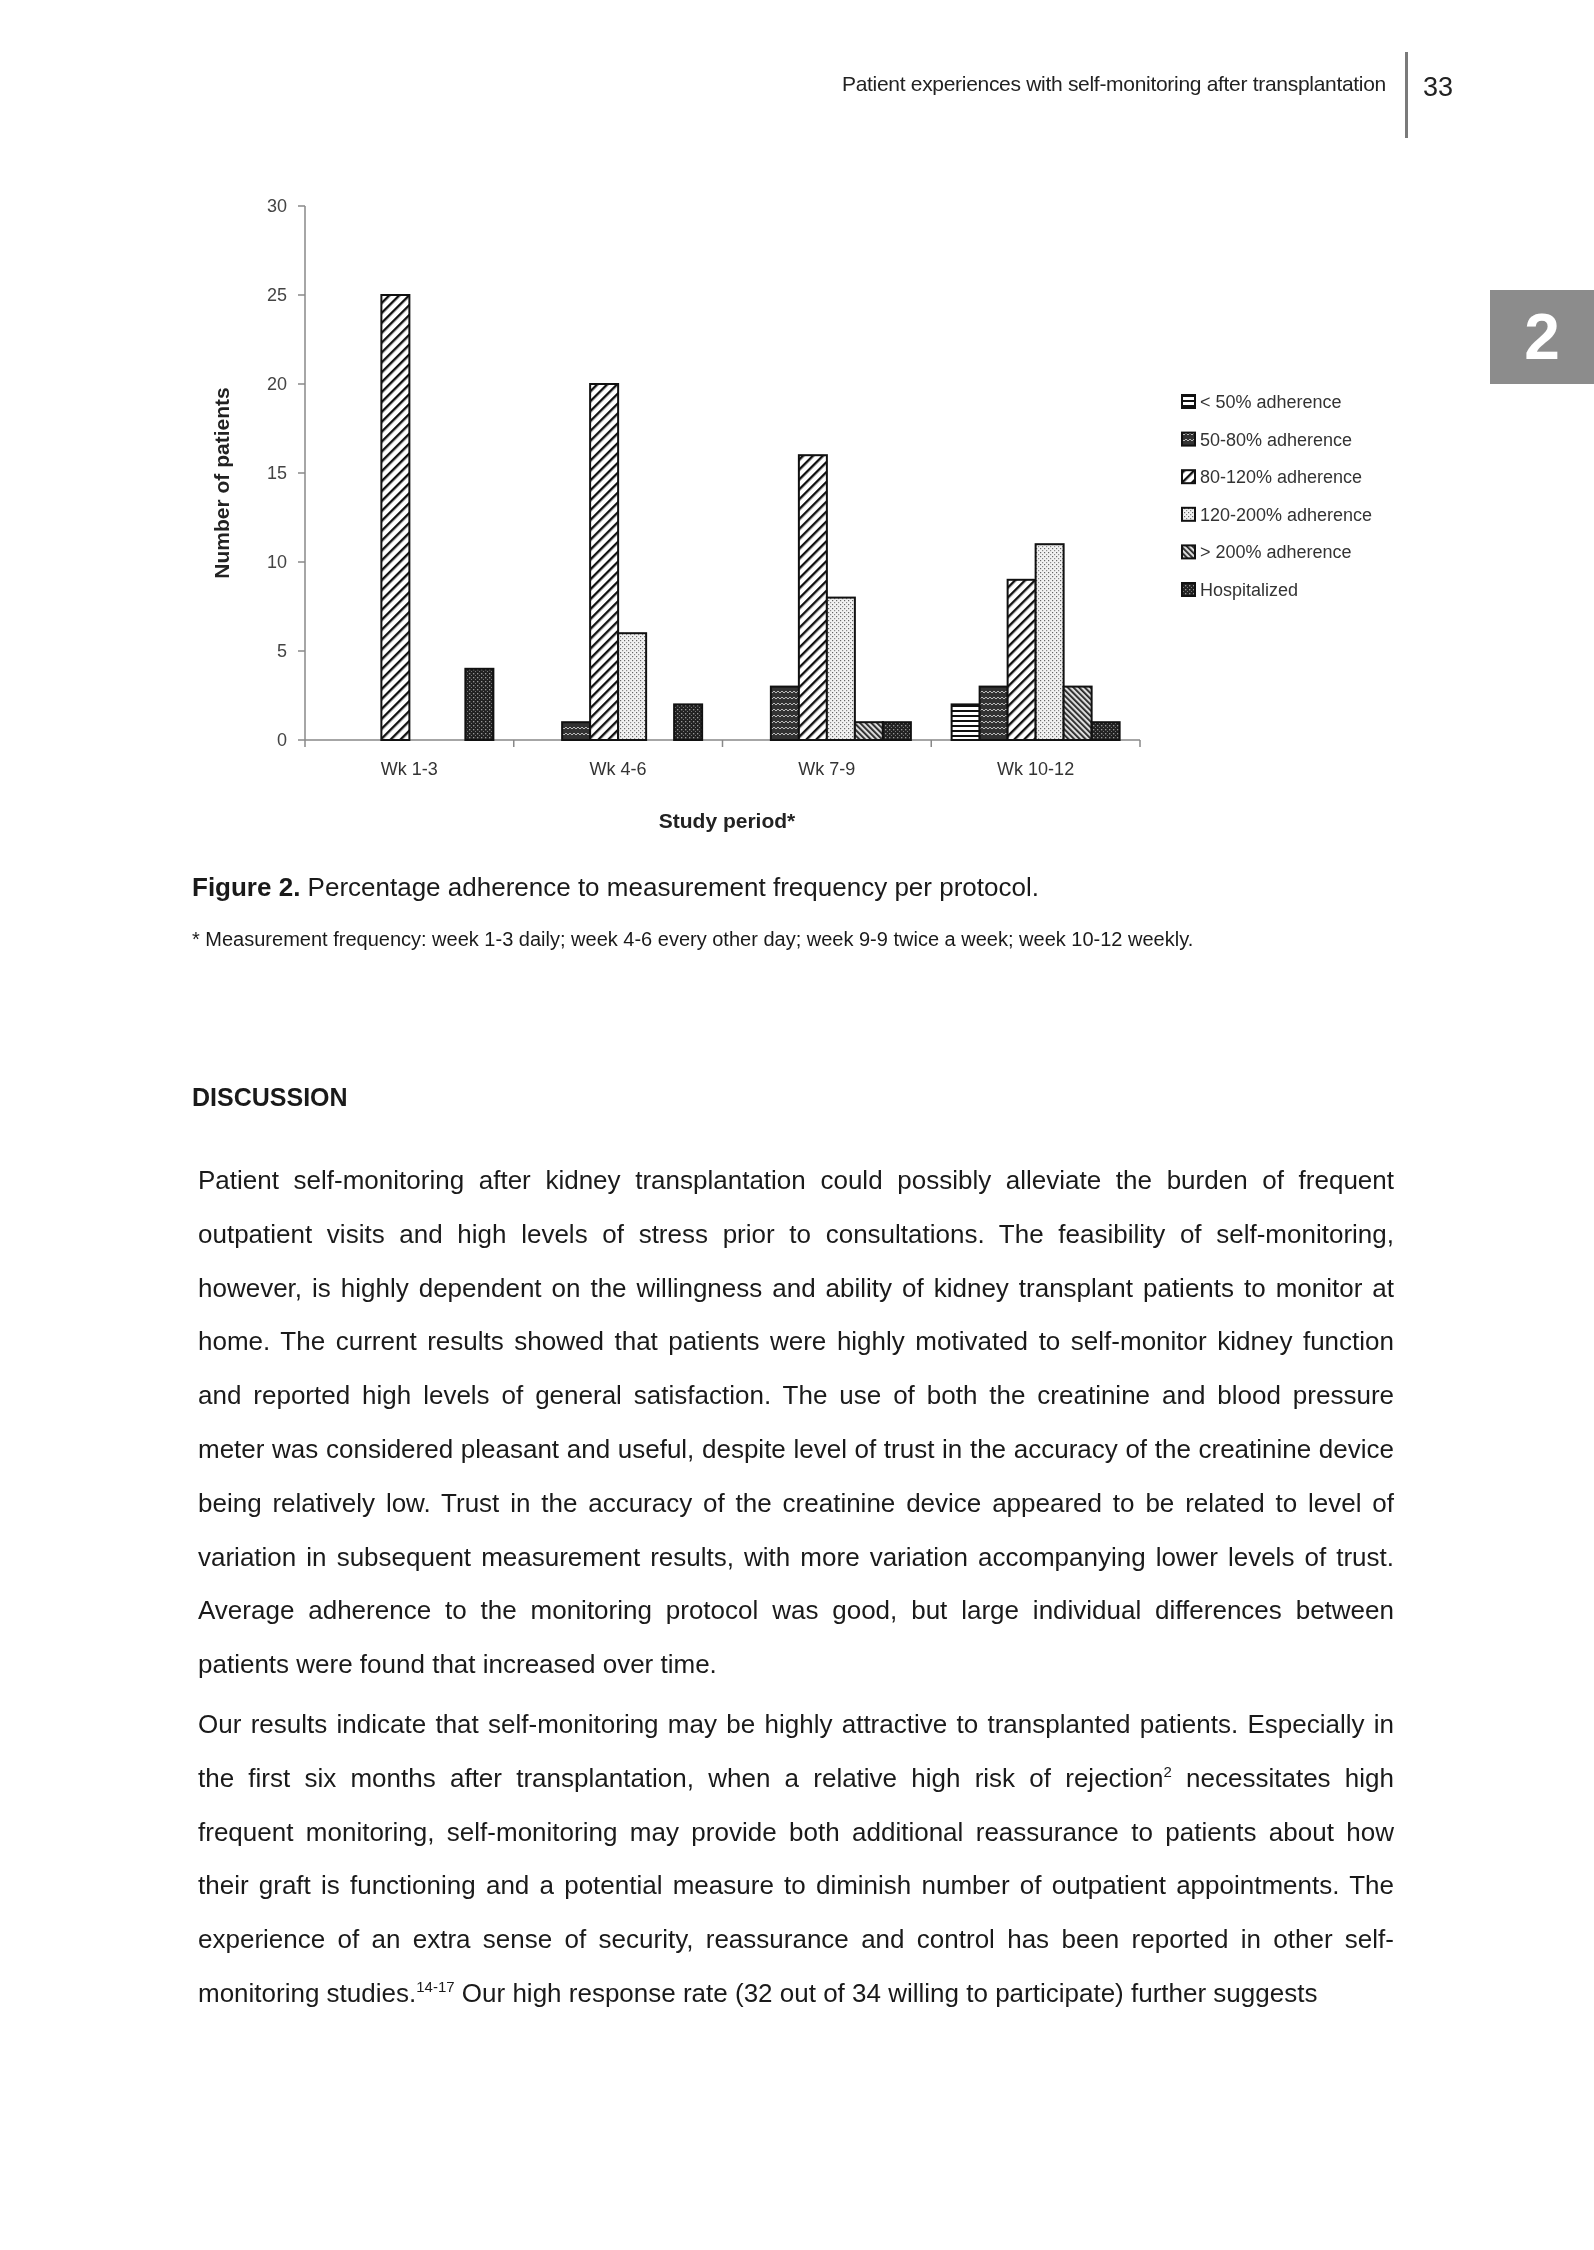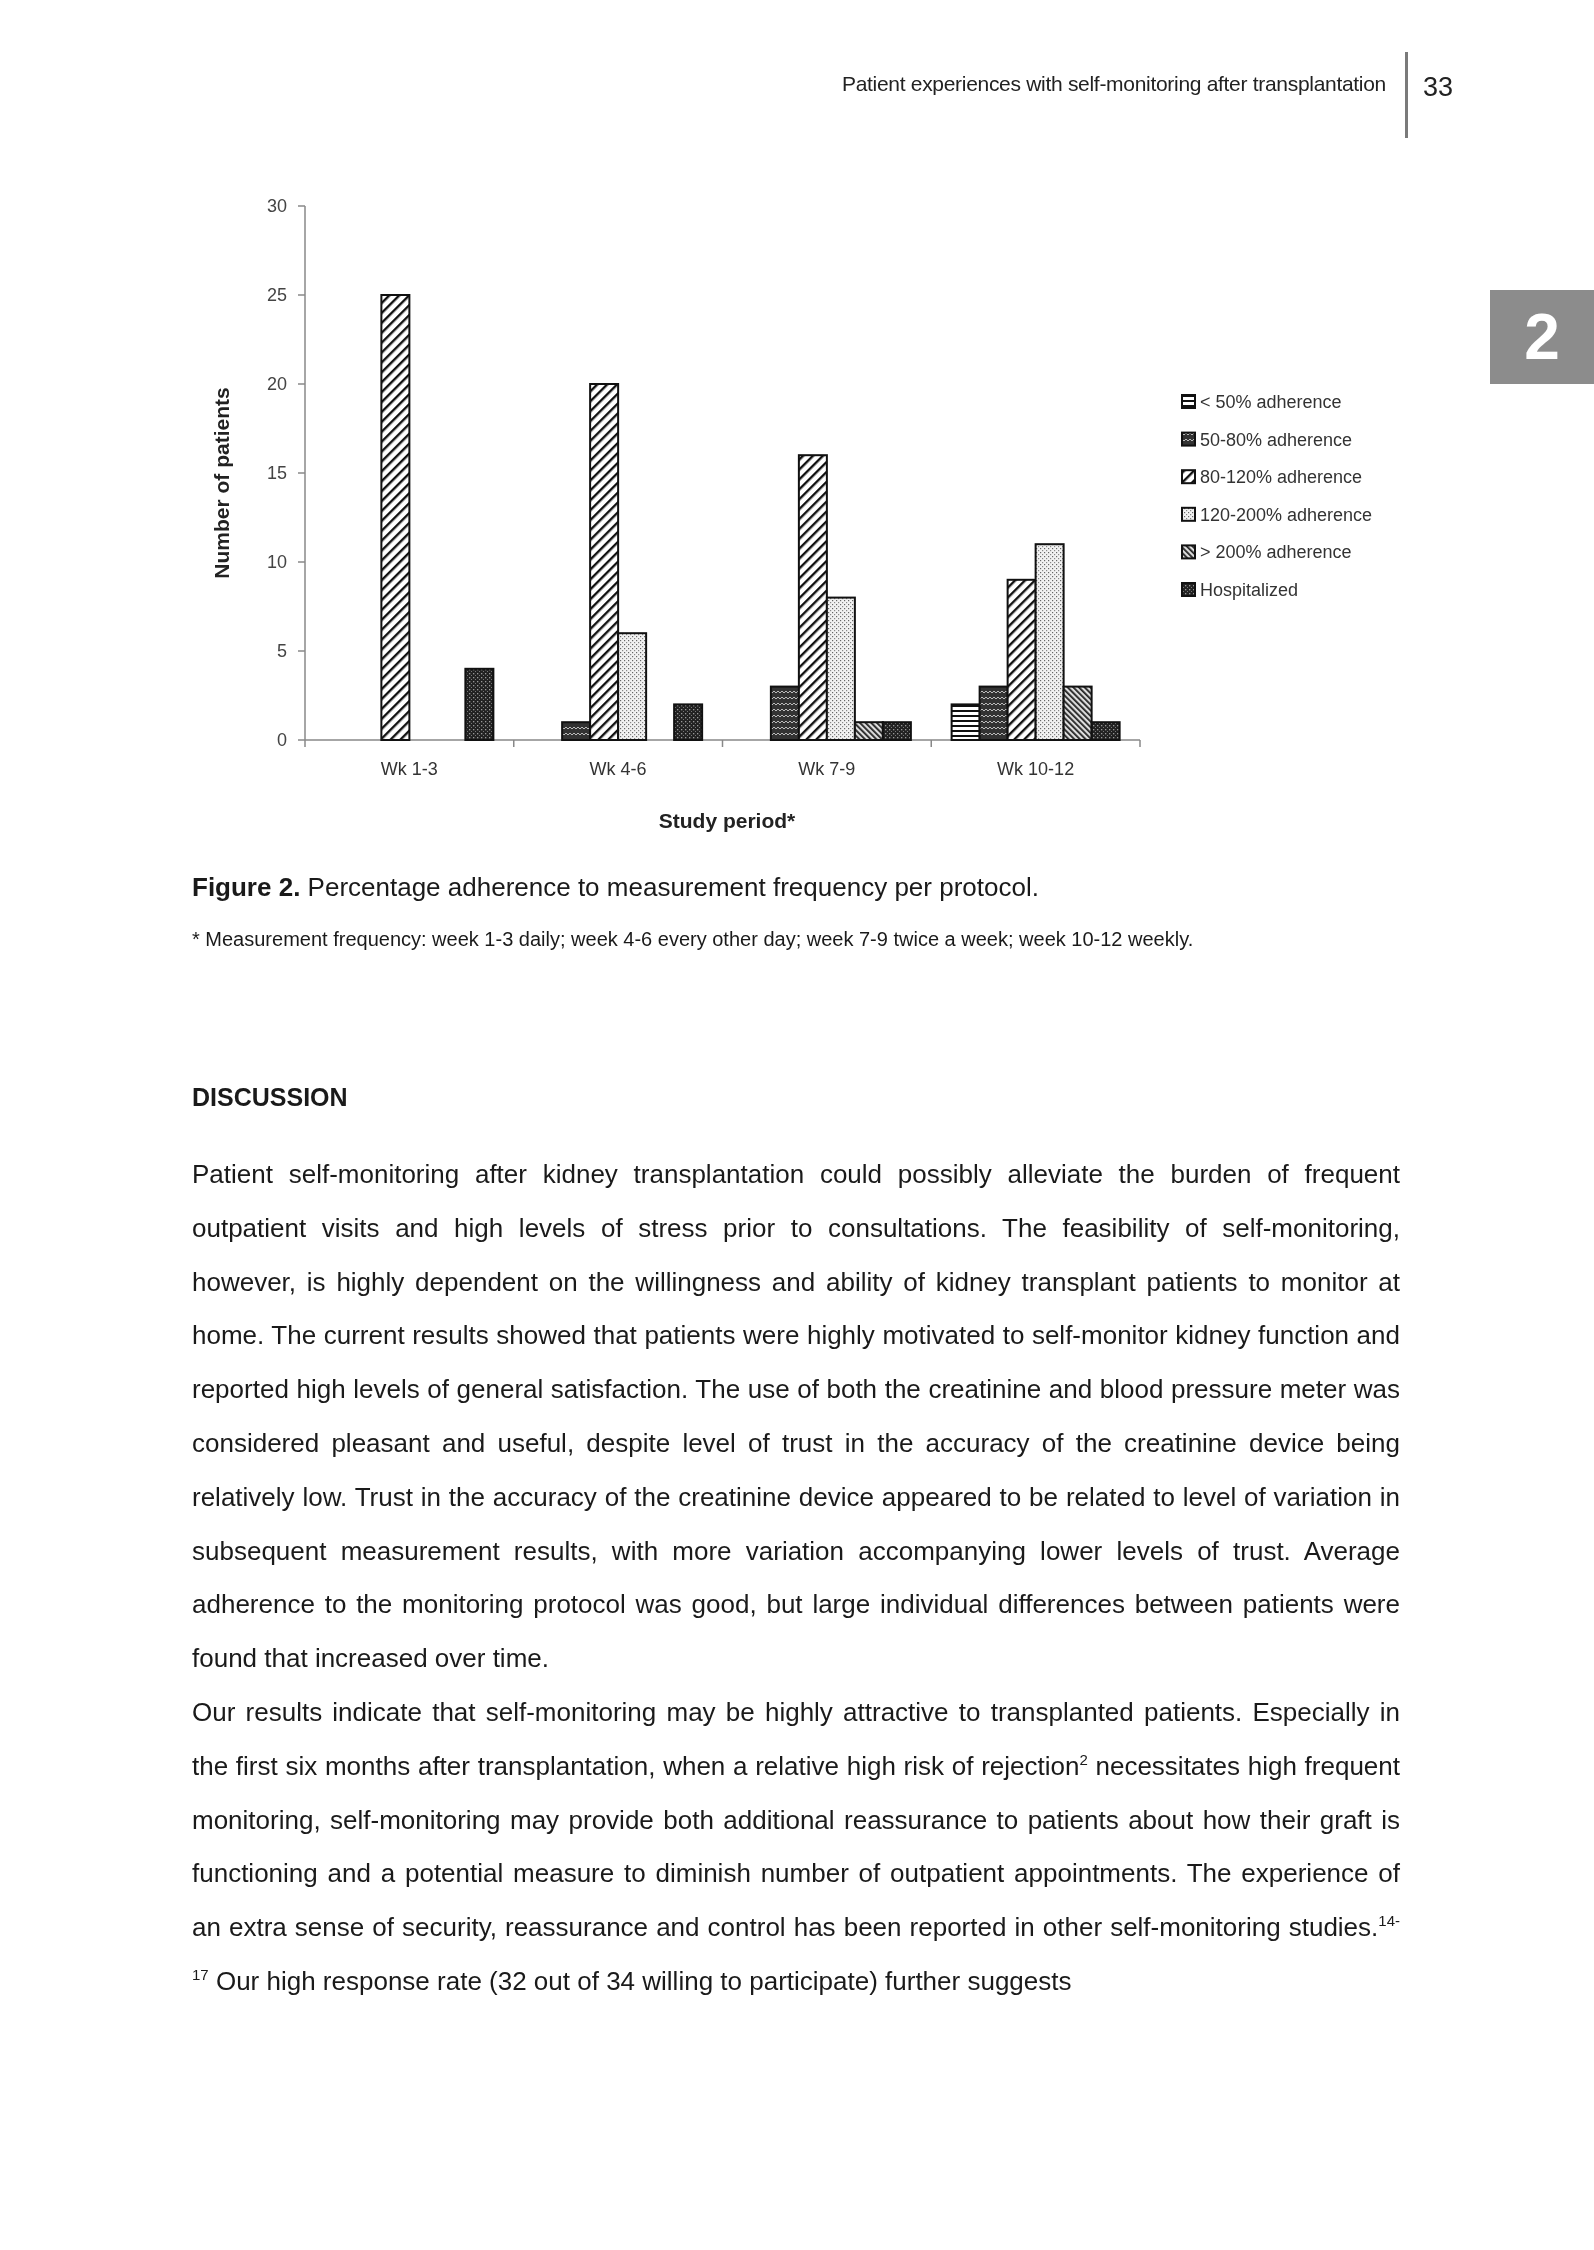--- a/index.html
+++ b/index.html
@@ -17,21 +17,21 @@
   .tick-label { font-size: 18px; fill: #444; }
   .x-label { font-size: 18px; fill: #333; }
   .axis-title { font-size: 21px; font-weight: bold; fill: #222; }
   .legend-text { font-size: 18px; fill: #333; }
   #figure-caption { left: 192px; top: 872px; font-size: 26px; color: #1a1a1a; }
   #figure-caption b { font-weight: bold; text-align: center; }
   #figure-footnote { left: 192px; top: 928px; font-size: 20px; color: #1a1a1a; }
   #section-heading { left: 192px; top: 1054px; font-size: 25px; font-weight: bold; color: #1a1a1a; margin-top: 29px; }
   #body-text { left: 192px; top: 1148px; width: 1208px; font-size: 26px; line-height: 53.8px;
                color: #1a1a1a; text-align: justify; }
-  #body-text p { margin: 0; }
+  #body-text p { margin: 6px; }
   #body-text sup { font-size: 15px; line-height: 0; vertical-align: 10px; }
 </style>
 </head>
 <body>
 
 <div class="abs" id="running-head">Patient experiences with self-monitoring after transplantation</div>
 <div class="abs" id="head-rule"></div>
 <div class="abs" id="page-number">33</div>
 <div class="abs" id="chapter-tab">2</div>
 
@@ -126,20 +126,20 @@
       <rect x="1182" y="583" width="13" height="13" fill="url(#pat-dark-dots)" stroke="#111" stroke-width="2"></rect>
       <text x="1200" y="596" class="legend-text">Hospitalized</text>
     </g>
   <text id="y-title" class="axis-title" text-anchor="middle" transform="translate(229,483) rotate(-90)">Number of patients</text>
   <text id="x-title" class="axis-title" x="727" y="828" text-anchor="middle">Study period*</text>
 </svg>
 
 <div class="abs" id="figure-caption">
   <b>Figure 2.</b><span> Percentage adherence to measurement frequency per protocol.</span>
 </div>
-<div class="abs" id="figure-footnote">* Measurement frequency: week 1-3 daily; week 4-6 every other day; week 7-9 twice a week; week 10-12 weekly.</div>
+<div class="abs" id="figure-footnote">* Measurement frequency: week 1-3 daily; week 4-6 every other day; week 9-9 twice a week; week 10-12 weekly.</div>
 
 <div class="abs" id="section-heading">DISCUSSION</div>
 
 <div class="abs" id="body-text">
   <p>Patient self-monitoring after kidney transplantation could possibly alleviate the burden of frequent outpatient visits and high levels of stress prior to consultations. The feasibility of self-monitoring, however, is highly dependent on the willingness and ability of kidney transplant patients to monitor at home. The current results showed that patients were highly motivated to self-monitor kidney function and reported high levels of general satisfaction. The use of both the creatinine and blood pressure meter was considered pleasant and useful, despite level of trust in the accuracy of the creatinine device being relatively low. Trust in the accuracy of the creatinine device appeared to be related to level of variation in subsequent measurement results, with more variation accompanying lower levels of trust. Average adherence to the monitoring protocol was good, but large individual differences between patients were found that increased over time.</p>
   <p><span>Our results indicate that self-monitoring may be highly attractive to transplanted patients. Especially in the first six months after transplantation, when a relative high risk of rejection</span><sup>2</sup><span> necessitates high frequent monitoring, self-monitoring may provide both additional reassurance to patients about how their graft is functioning and a potential measure to diminish number of outpatient appointments. The experience of an extra sense of security, reassurance and control has been reported in other self-monitoring studies.</span><sup>14-17</sup><span> Our high response rate (32 out of 34 willing to participate) further suggests</span></p>
 </div>
 
 </body></html>

